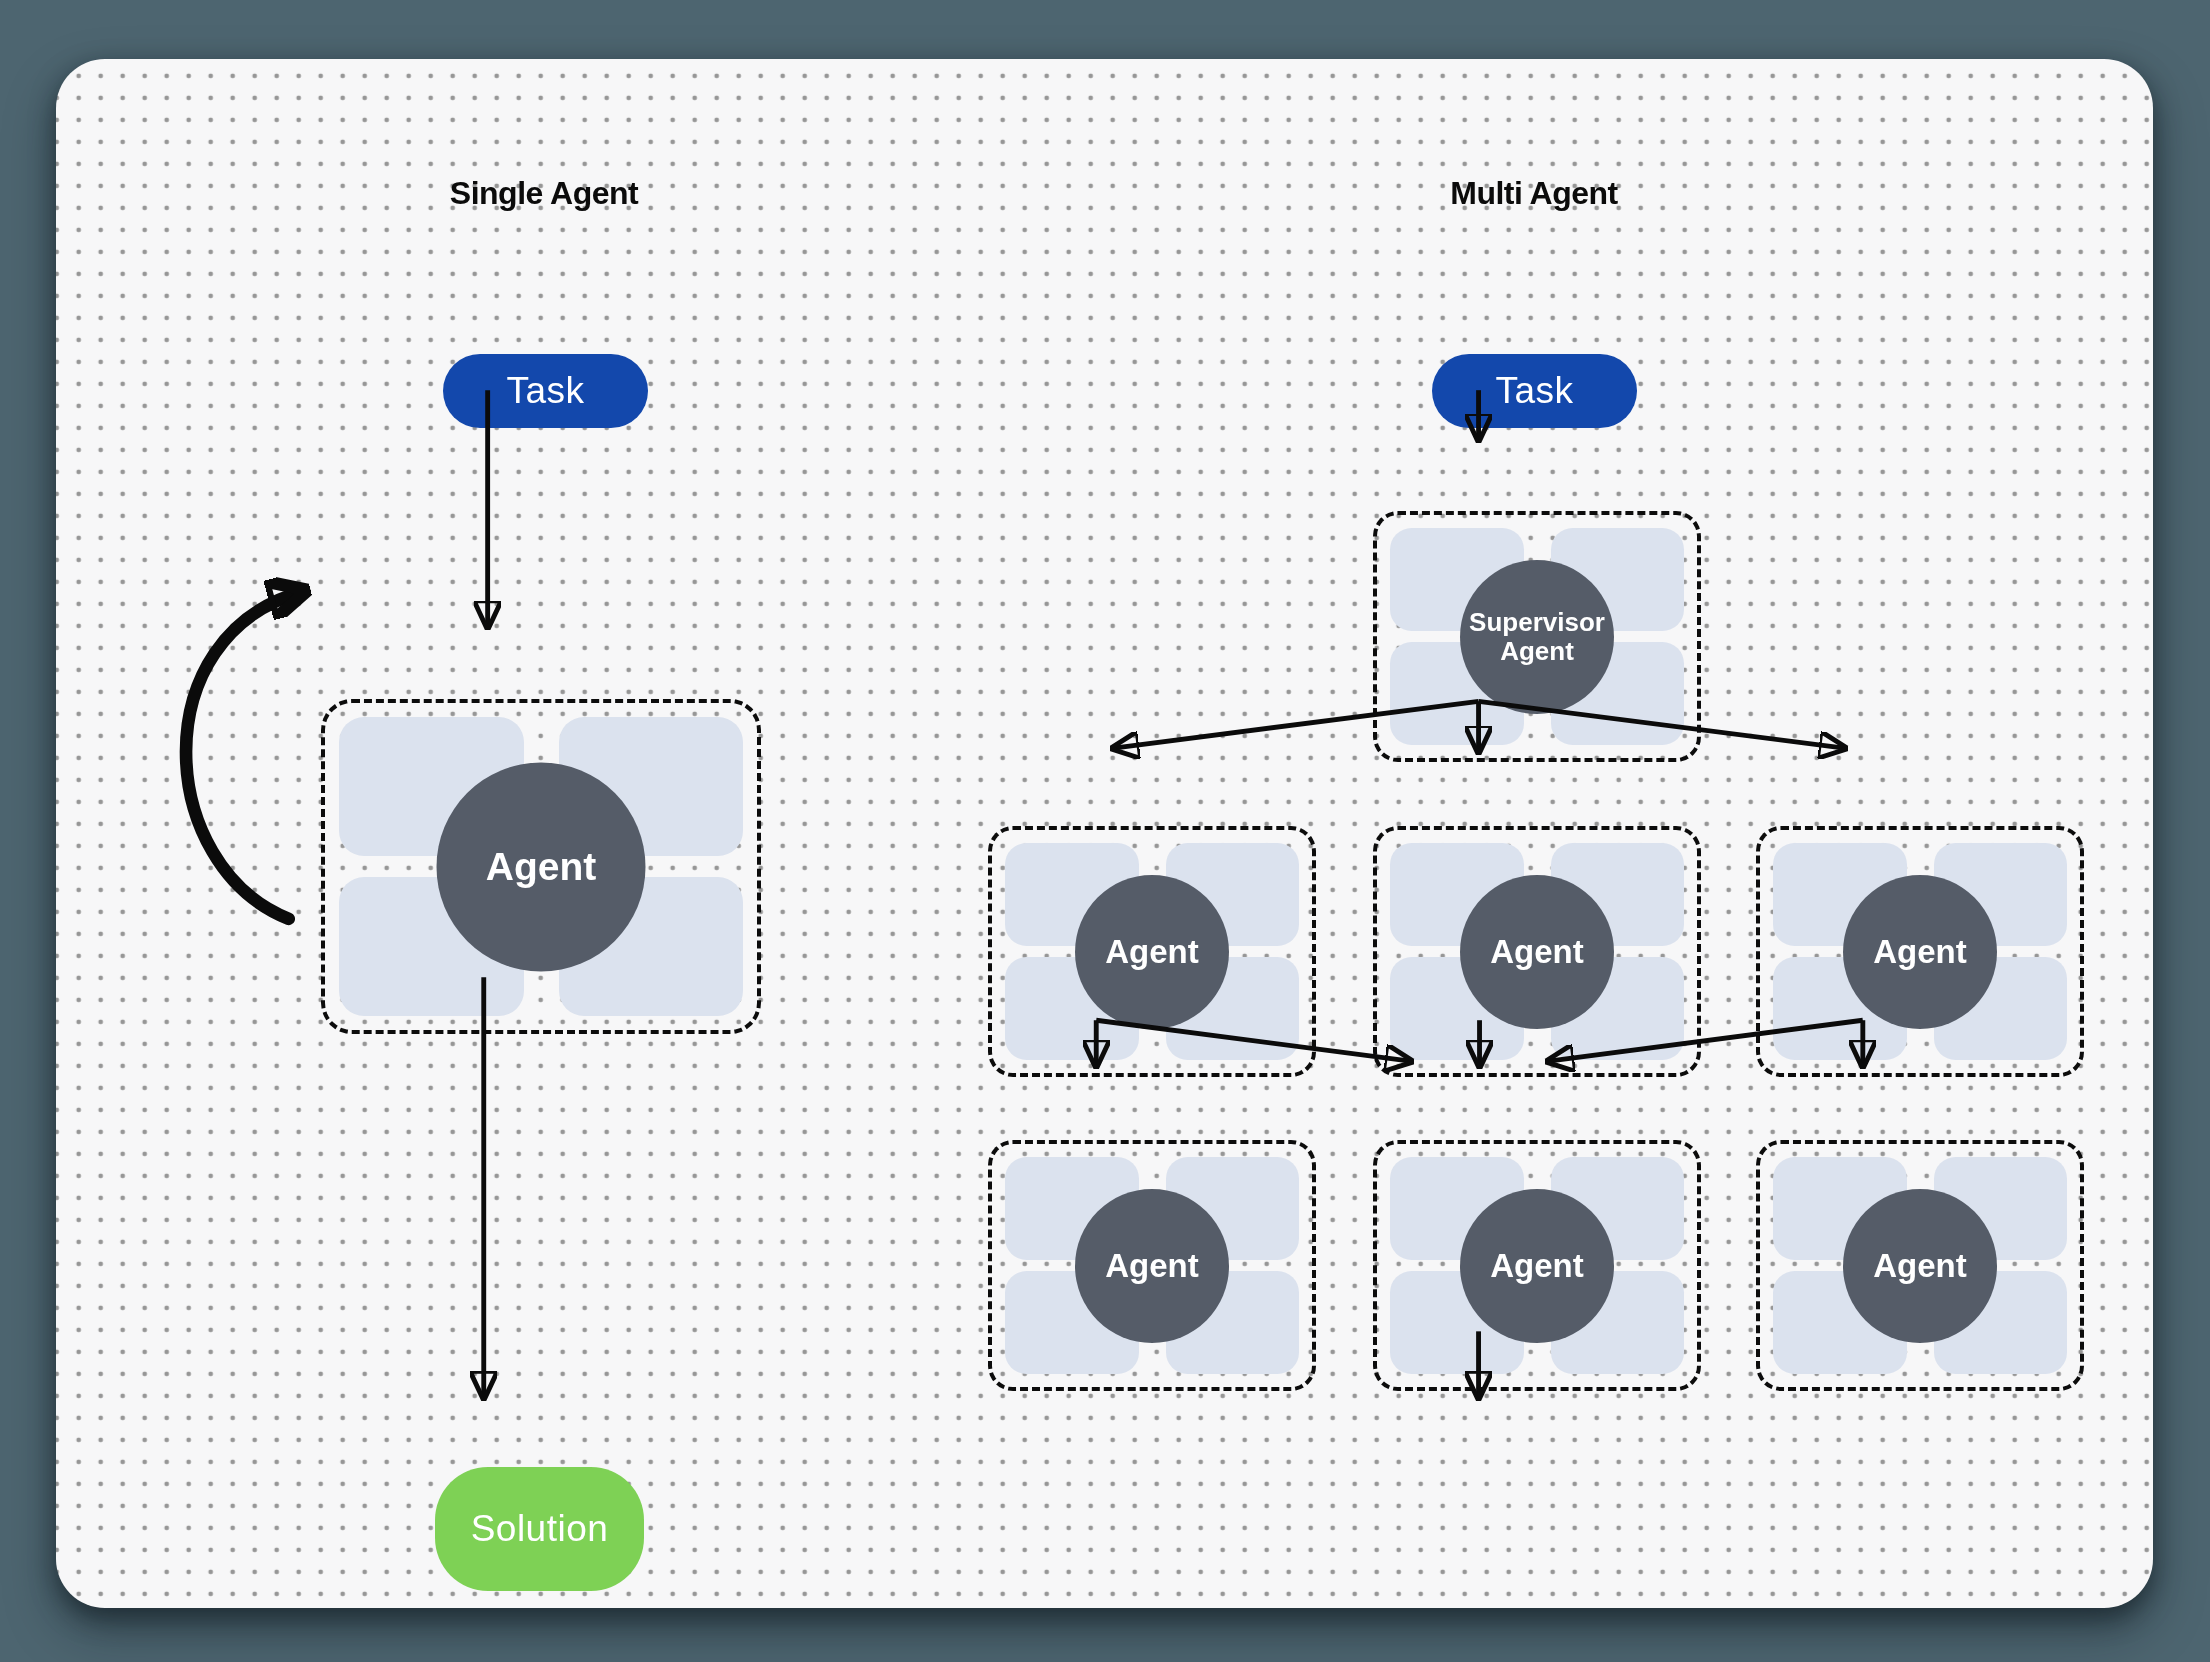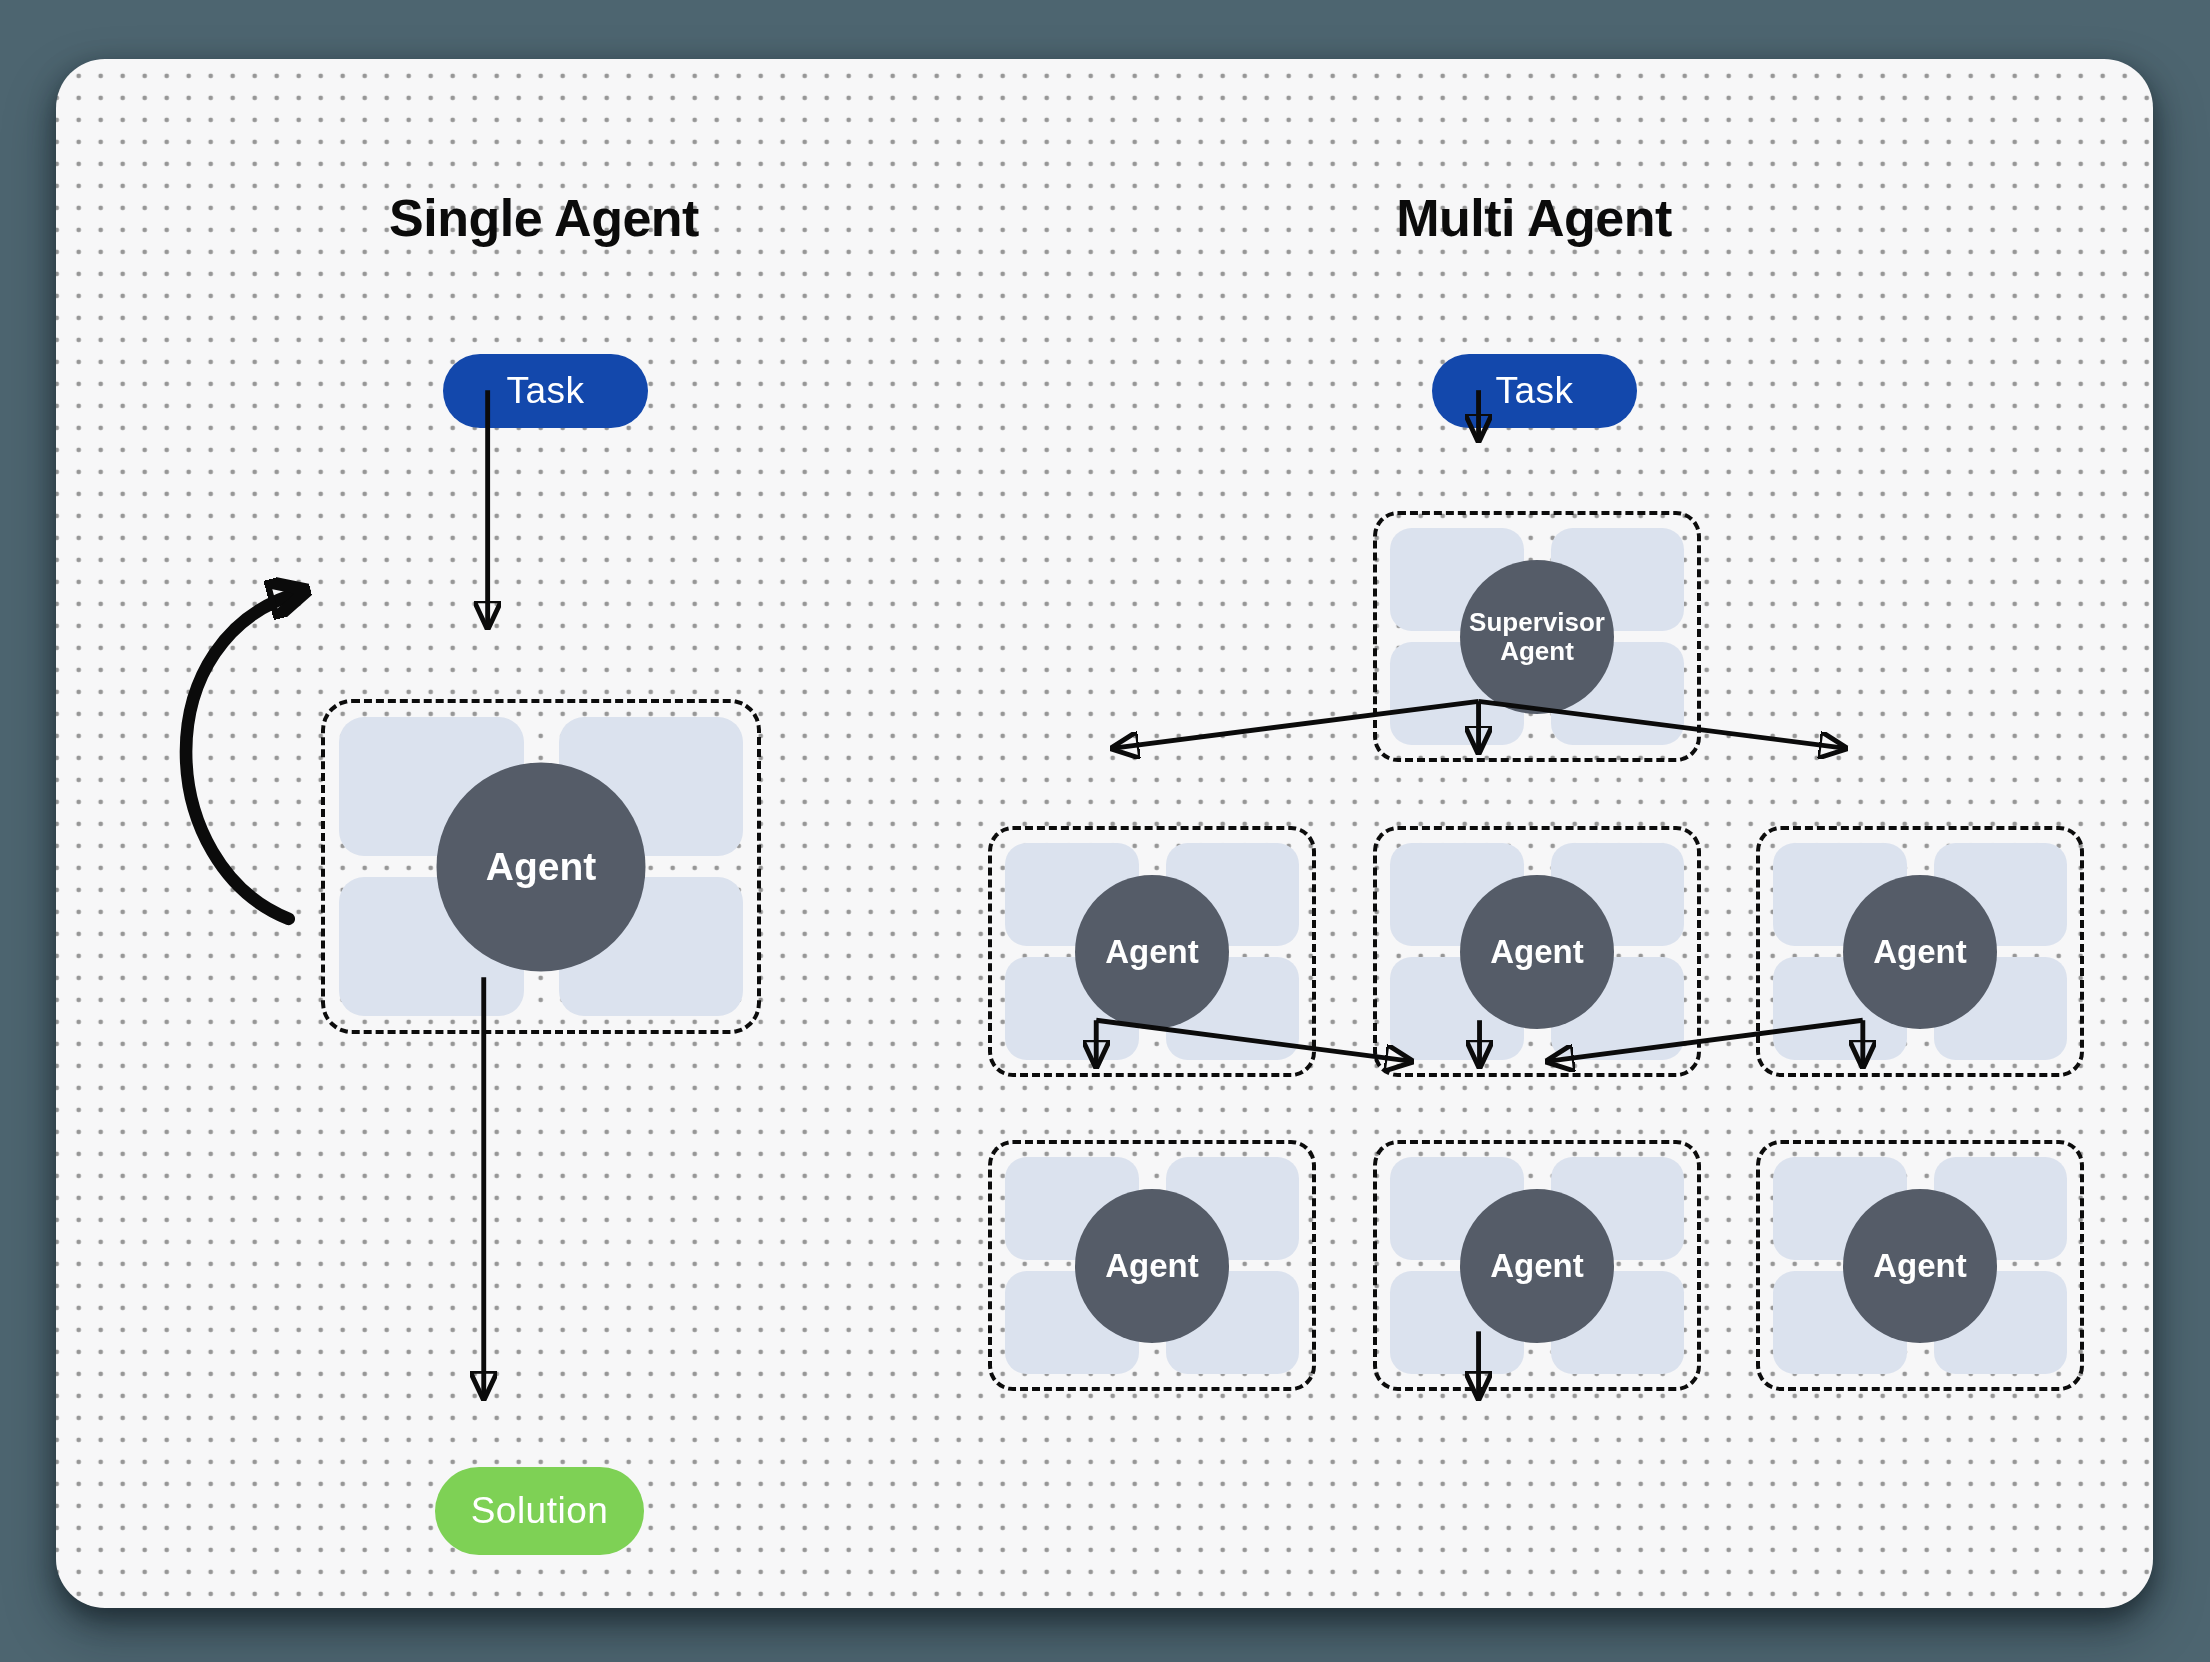--- a/index.html
+++ b/index.html
@@ -15,31 +15,31 @@
     background-color:var(--card-bg,#f7f7f8);
     background-image:radial-gradient(circle,var(--dot-color,#969696) 2px,rgba(0,0,0,0) 2.7px);
     background-size:22px 22px;background-position:11.7px 5.9px;
     border-radius:49px;
     box-shadow:0 9.8px 25px rgba(8,18,24,.5),0 23.4px 51px rgba(8,18,24,.35);
   }
   .arrows{position:absolute;inset:0;width:2211px;height:1663px;pointer-events:none;}
   .arrows path{stroke:var(--arrow-black,#0b0b0b);fill:none;}
   .title{
     position:absolute;transform:translateX(-50%);
-    font-size:52px;font-weight:700;color:#0b0b0b;letter-spacing:-0.5px;
-    white-space:nowrap;margin:0;top:129px;
+    font-size:32px;font-weight:700;color:#0b0b0b;letter-spacing:-0.5px;
+    white-space:nowrap;margin:0;top:116px;
   }
   .title-single{left:488px;}
   .title-multi{left:1478px;}
   .pill{
     position:absolute;display:flex;align-items:center;justify-content:center;
     color:#ffffff;font-size:37px;font-weight:400;letter-spacing:0.5px;
   }
   .pill-task{width:205px;height:74px;border-radius:47px;background:var(--task-blue,#1348ac);}
-  .pill-solution{width:209px;height:88px;border-radius:53px;background:var(--solution-green,#7ed155);}
+  .pill-solution{width:209px;height:124px;border-radius:53px;background:var(--solution-green,#7ed155);}
   .task-single{left:387px;top:295px;}
   .task-multi{left:1376px;top:295px;}
   .solution-single{left:379px;top:1408px;}
   .agent-box{
     position:absolute;border:4.9px dashed #0c0c0c;box-sizing:border-box;
     display:grid;grid-template-columns:1fr 1fr;grid-template-rows:1fr 1fr;
   }
   .agent-box .tile{background:var(--tool-tile,#dbe2ee);}
   .agent-box .circle{
     position:absolute;left:50%;top:50%;transform:translate(-50%,-50%);

